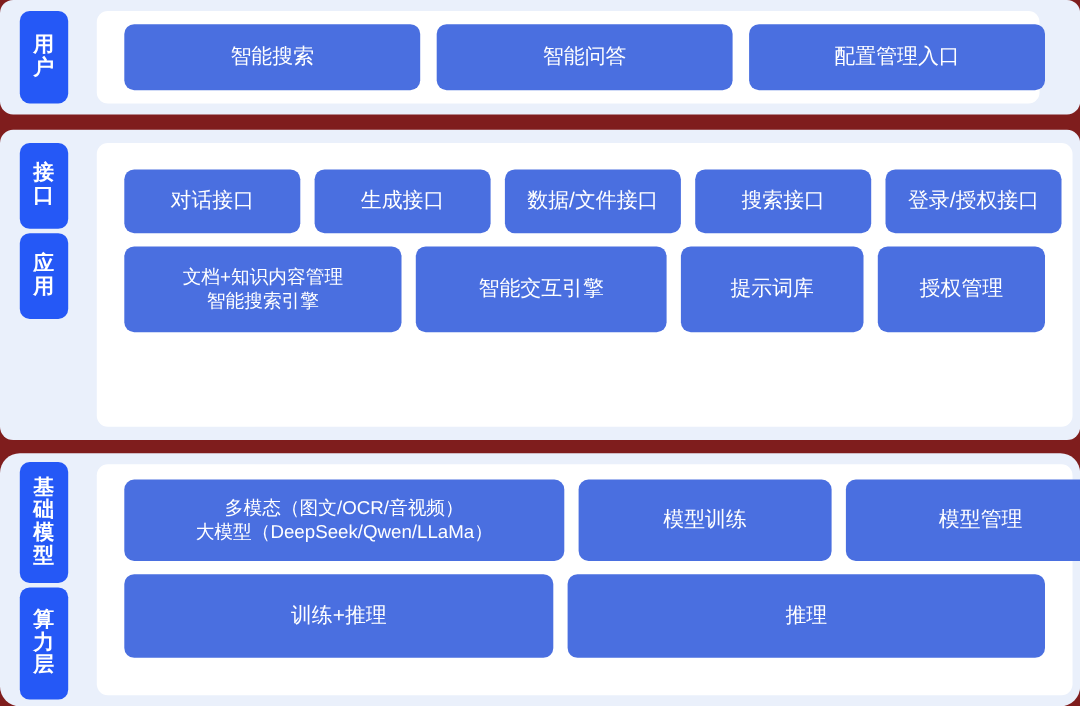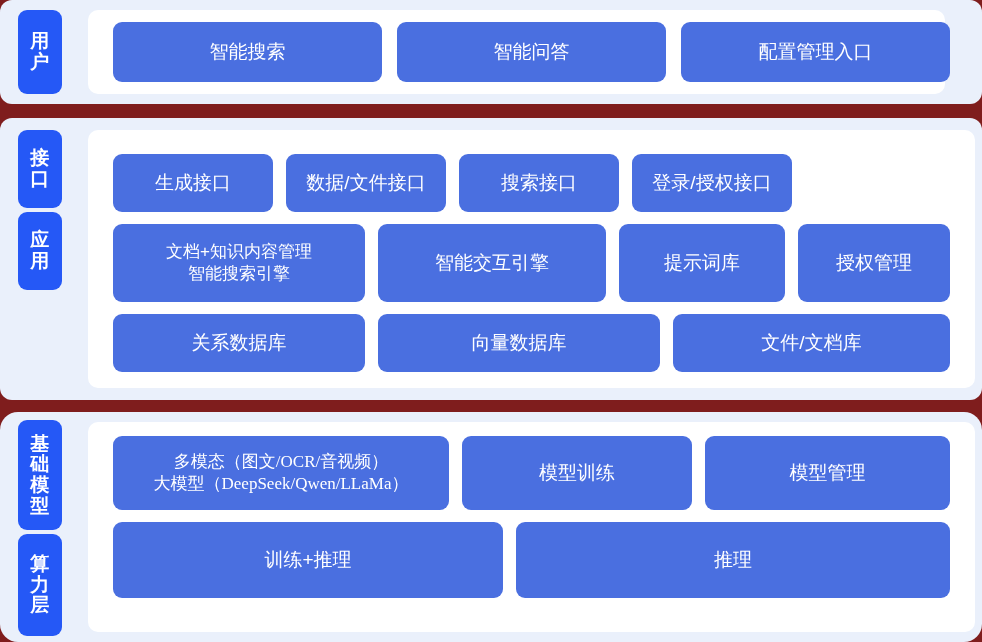--- a/index.html
+++ b/index.html
@@ -168,20 +168,23 @@
       </div>
       <div class="tab" style="top:94px; height:78px;">
         <span class="tab-label">应用</span>
       </div>
     </div>
 
     <div class="panel panel-middle">
 
       <div class="row row-interface">
         <div class="card">
+          <span class="card-text">对话接口</span>
+        </div>
+        <div class="card">
           <span class="card-text">生成接口</span>
         </div>
         <div class="card">
           <span class="card-text">数据/文件接口</span>
         </div>
         <div class="card">
           <span class="card-text">搜索接口</span>
         </div>
         <div class="card">
           <span class="card-text">登录/授权接口</span>
@@ -197,50 +200,39 @@
           <span class="card-text">智能交互引擎</span>
         </div>
         <div class="card" style="width:166px; height:78px;">
           <span class="card-text">提示词库</span>
         </div>
         <div class="card" style="width:152px; height:78px;">
           <span class="card-text">授权管理</span>
         </div>
       </div>
 
-      <div class="row row-data">
-        <div class="card" style="width:252px; height:58px;">
-          <span class="card-text">关系数据库</span>
-        </div>
-        <div class="card" style="width:282px; height:58px;">
-          <span class="card-text">向量数据库</span>
-        </div>
-        <div class="card" style="width:277px; height:58px;">
-          <span class="card-text">文件/文档库</span>
-        </div>
-      </div>
 
     </div>
   </div>
 
   <div class="section section-infra">
 
     <div class="rail">
       <div class="tab" style="top:8px; height:110px;">
         <span class="tab-label">基础模型</span>
       </div>
       <div class="tab" style="top:122px; height:102px;">
         <span class="tab-label">算力层</span>
       </div>
     </div>
 
     <div class="panel panel-infra">
 
       <div class="row row-model">
-        <div class="card" style="width:336px; height:74px;font-family:Liberation Serif, serif;">
+        <div class="card" style="width:400px; height:74px;">
           <span class="card-text sm">多模态（图文/OCR/音视频）
 大模型（DeepSeek/Qwen/LLaMa）</span>
         </div>
         <div class="card" style="width:230px; height:74px;">
           <span class="card-text">模型训练</span>
         </div>
         <div class="card" style="width:245px; height:74px;">
           <span class="card-text">模型管理</span>
         </div>
       </div>

